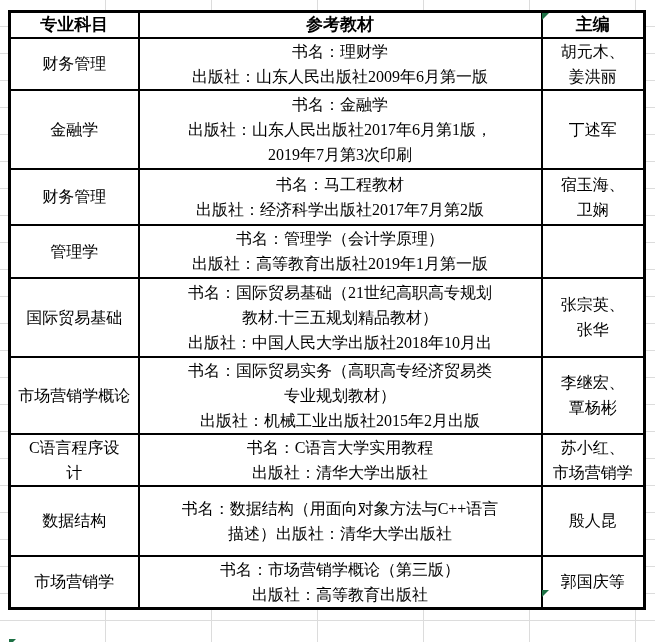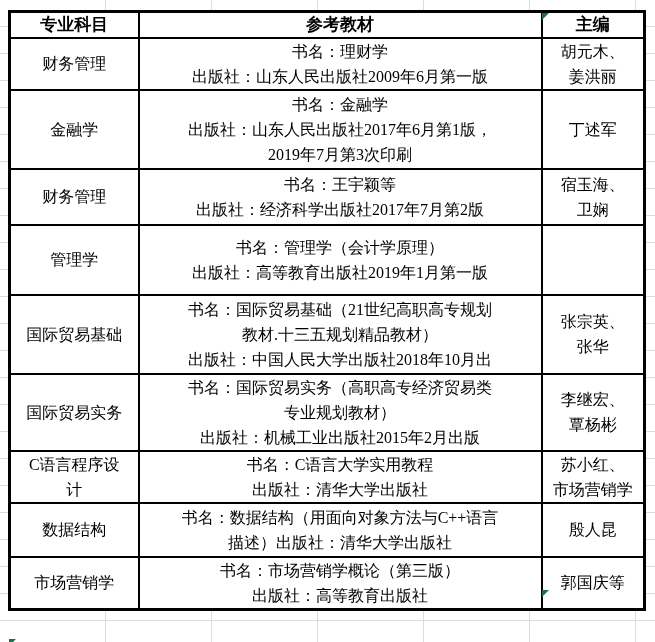--- a/index.html
+++ b/index.html
@@ -83,56 +83,56 @@
   </tr>
   <tr style="height:79px">
     <td>金融学</td>
     <td>书名：金融学
 出版社：山东人民出版社2017年6月第1版，
 2019年7月第3次印刷</td>
     <td>丁述军</td>
   </tr>
   <tr style="height:56px">
     <td>财务管理</td>
-    <td>书名：王宇颖等
+    <td>书名：马工程教材
 出版社：经济科学出版社2017年7月第2版</td>
     <td>宿玉海、
 卫娴</td>
   </tr>
-  <tr style="height:70px">
+  <tr style="height:53px">
     <td>管理学</td>
     <td>书名：管理学（会计学原理）
 出版社：高等教育出版社2019年1月第一版</td>
     <td></td>
   </tr>
   <tr style="height:79px">
     <td>国际贸易基础</td>
     <td>书名：国际贸易基础（21世纪高职高专规划
 教材.十三五规划精品教材）
 出版社：中国人民大学出版社2018年10月出</td>
     <td>张宗英、
 张华</td>
   </tr>
   <tr style="height:73px">
-    <td>国际贸易实务</td>
+    <td>市场营销学概论</td>
     <td>书名：国际贸易实务（高职高专经济贸易类
 专业规划教材）
 出版社：机械工业出版社2015年2月出版</td>
     <td>李继宏、
 覃杨彬</td>
   </tr>
   <tr style="height:39px">
     <td>C语言程序设
 计</td>
     <td>书名：C语言大学实用教程
 出版社：清华大学出版社</td>
     <td>苏小红、
 市场营销学</td>
   </tr>
-  <tr style="height:54px">
+  <tr style="height:70px">
     <td>数据结构</td>
     <td>书名：数据结构（用面向对象方法与C++语言
 描述）出版社：清华大学出版社</td>
     <td>殷人昆</td>
   </tr>
   <tr style="height:51px">
     <td>市场营销学</td>
     <td>书名：市场营销学概论（第三版）
 出版社：高等教育出版社</td>
     <td>郭国庆等</td>

